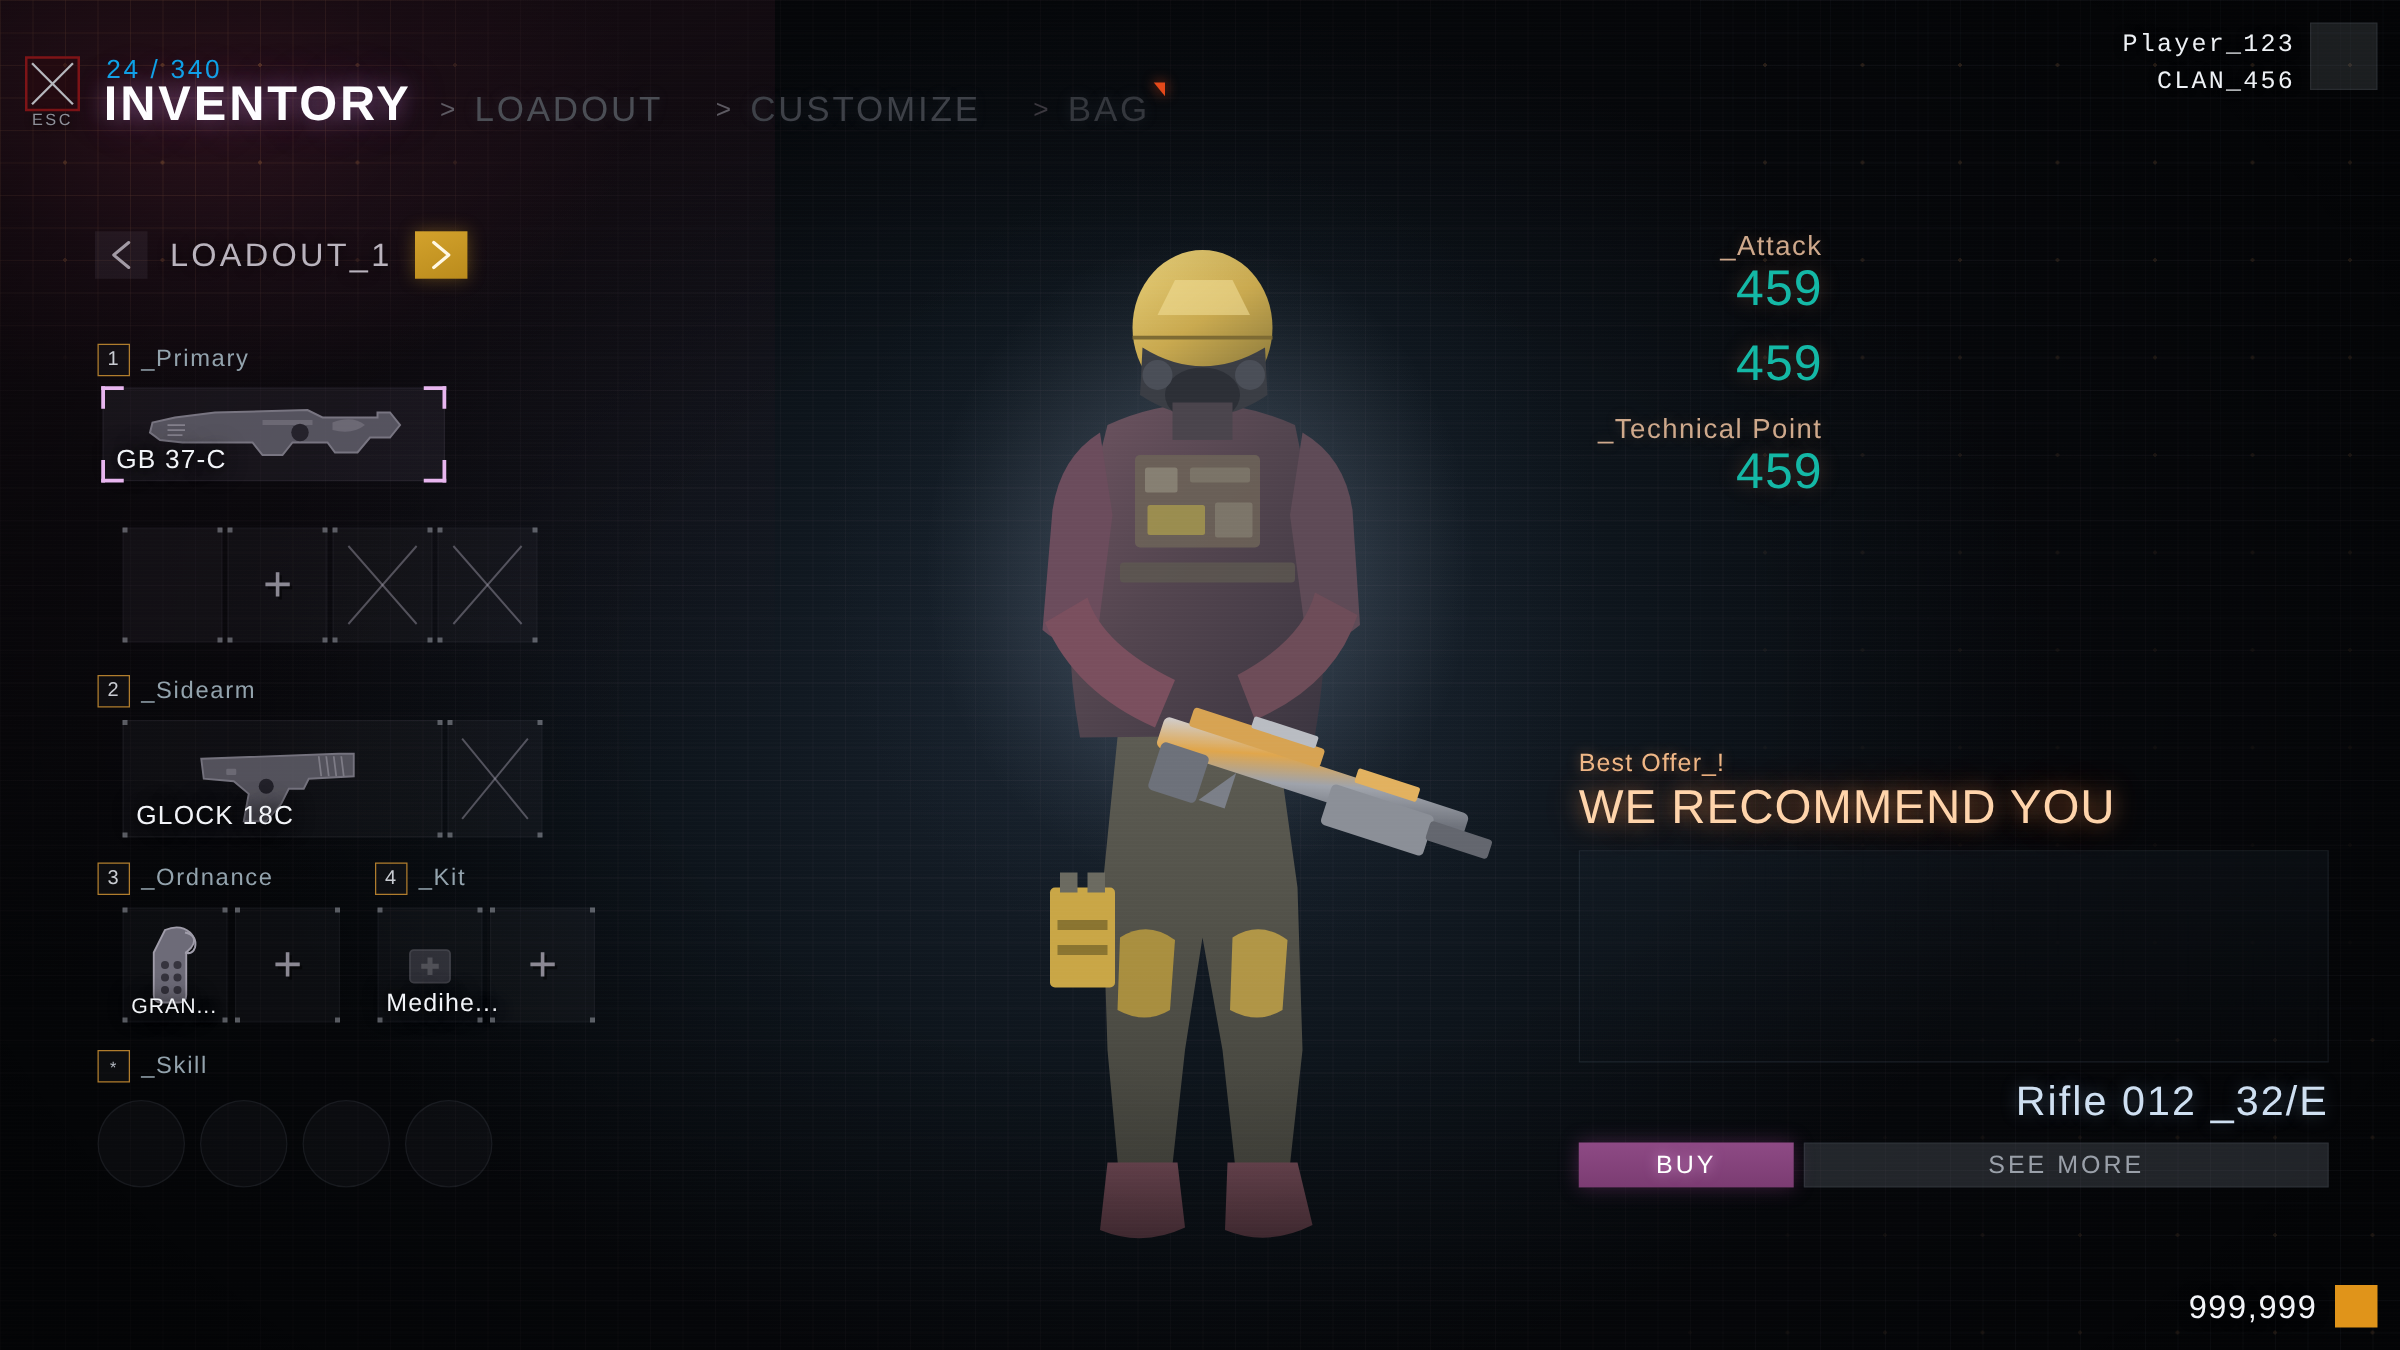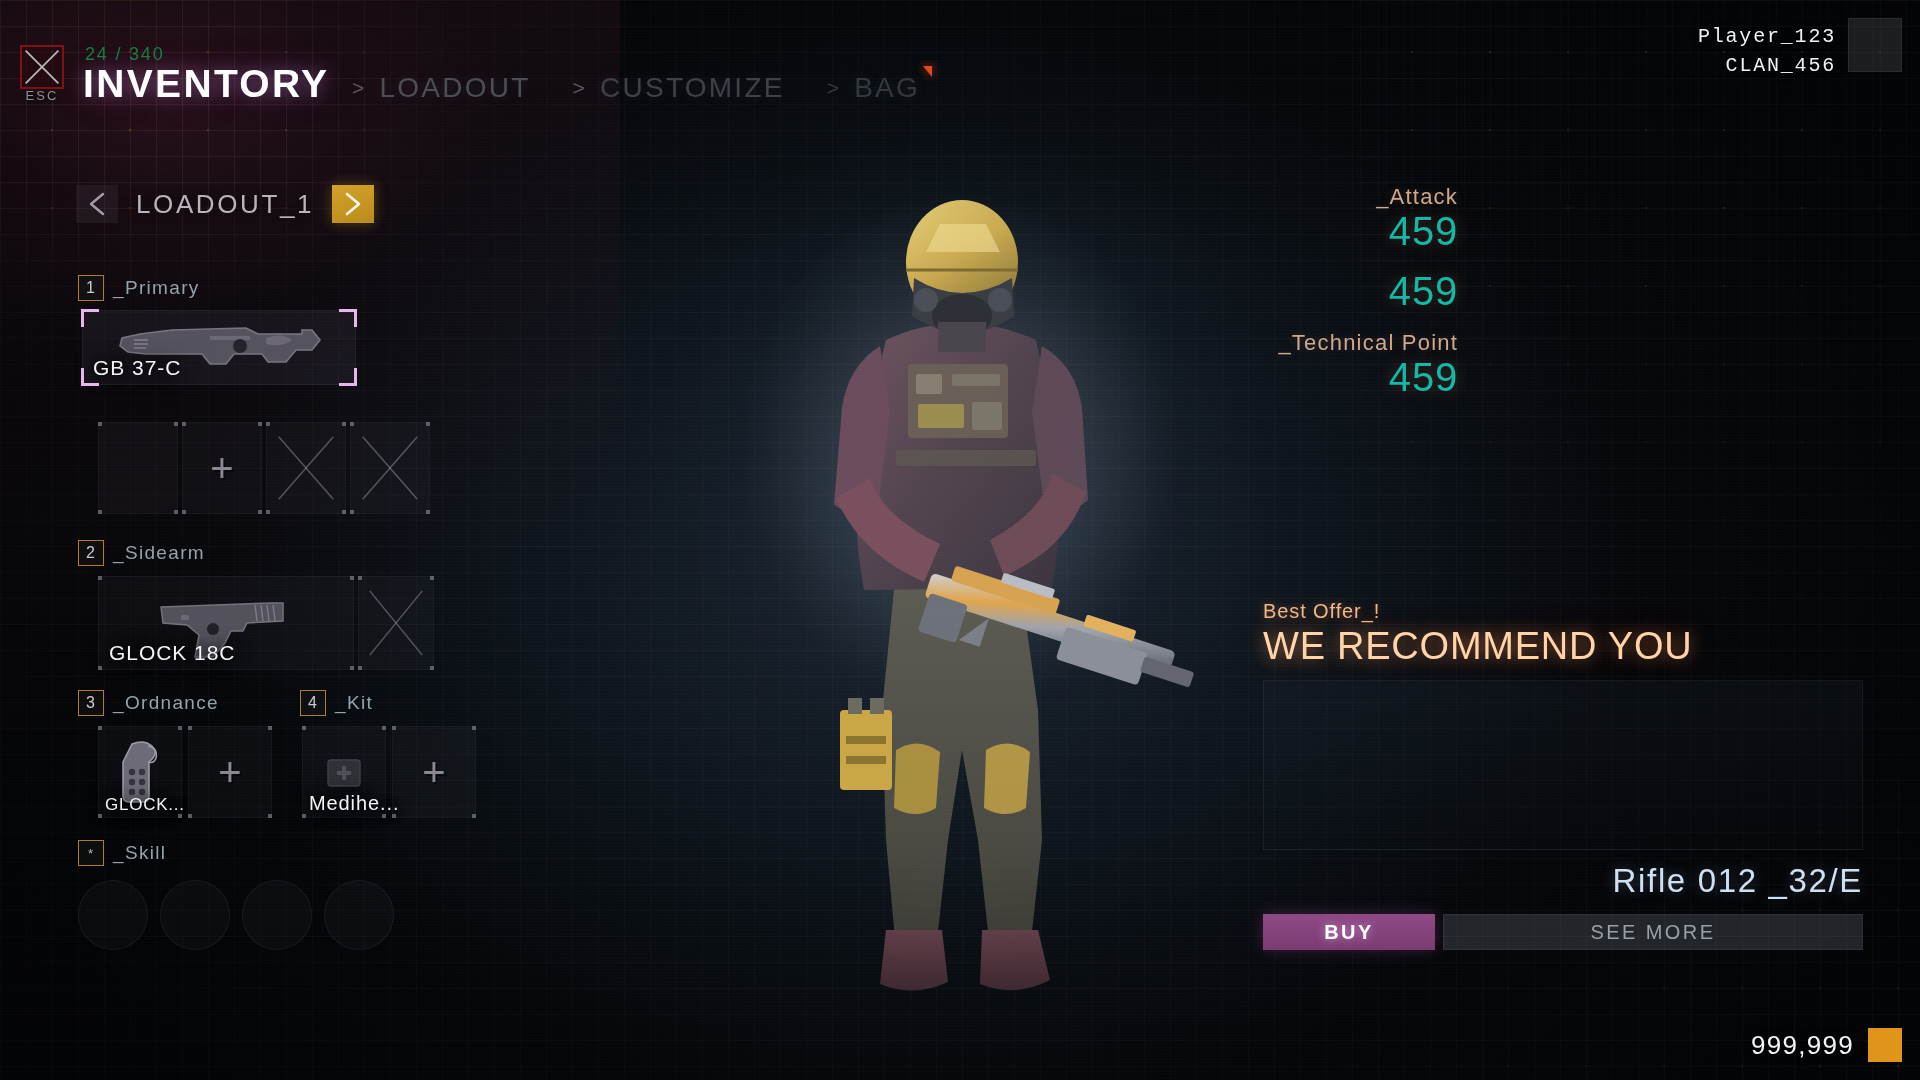--- a/index.html
+++ b/index.html
@@ -90,21 +90,21 @@
     cursor:pointer;
   }
   .esc-btn svg{ display:block; width:100%; height:100%; }
   .esc-label{
     position:absolute; left:20px; top:88px; width:44px; text-align:center;
     font-size:13px; letter-spacing:.16em; color:#8e9099; text-shadow:0 0 6px rgba(0,0,0,.9);
   }
 
   .count{
     position:absolute; left:85px; top:44px;
-    font-size:18px; letter-spacing:.1em; color:#15803d;
+    font-size:21px; letter-spacing:.1em; color:#0ea5e9;
   }
   .title{
     position:absolute; left:83px; top:62px;
     font-size:39px; letter-spacing:.06em; color:#fdfdff; font-weight:700;
     text-shadow:0 0 18px rgba(210,150,230,.45), 0 0 42px rgba(150,90,190,.28);
   }
 
   .navtabs{ position:absolute; left:352px; top:72px; display:flex; gap:42px; align-items:center; }
   .navtab{ display:flex; align-items:center; gap:14px; cursor:pointer; position:relative; }
   .navtab .chev{ font-size:21px; color:#5d5a62; }
@@ -234,21 +234,20 @@
     text-align:right; font-size:33px; letter-spacing:.05em; color:#cfe0f2; margin-top:12px;
     text-shadow:0 0 14px rgba(140,180,220,.35);
   }
   .reco-buttons{ display:flex; gap:8px; margin-top:14px; }
   .btn-buy{
     width:172px; height:36px; display:flex; align-items:center; justify-content:center;
     background:linear-gradient(180deg,#8e4a85 0%, #7b3c72 100%);
     color:#fff; font-size:20px; letter-spacing:.12em; cursor:pointer;
     box-shadow:0 0 16px rgba(160,70,150,.35);
     text-shadow:0 0 10px rgba(255,190,255,.6);
-    font-weight:bold;
   }
   .btn-more{
     flex:1; height:36px; display:flex; align-items:center; justify-content:center;
     background:rgba(120,128,140,.26); color:#9aa0a9; font-size:20px; letter-spacing:.12em;
     cursor:pointer; border:1px solid rgba(150,160,175,.10);
   }
 
   
   .currency{ position:absolute; right:18px; bottom:18px; display:flex; align-items:center; gap:14px; }
   .currency-amount{ font-size:26px; letter-spacing:.05em; color:#f3f5f9;
@@ -501,21 +500,21 @@
     <svg width="44" height="64" viewBox="0 0 44 64">
       <path d="M14 4 q12 -5 20 2 q6 6 1 12 l-4 4 l0 34 q0 6 -6 6 l-14 0 q-6 0 -6 -6 l0 -34 Z" fill="#6d6b78" stroke="#a09daa" stroke-width="1.5"></path>
       <path d="M30 6 q10 2 8 12 q-2 6 -8 4" fill="none" stroke="#a09daa" stroke-width="1.6"></path>
       <circle cx="14" cy="32" r="3.2" fill="#36343e"></circle>
         <circle cx="24" cy="32" r="3.2" fill="#36343e"></circle>
       <circle cx="14" cy="42" r="3.2" fill="#36343e"></circle>
         <circle cx="24" cy="42" r="3.2" fill="#36343e"></circle>
       <circle cx="14" cy="52" r="3.2" fill="#36343e"></circle>
         <circle cx="24" cy="52" r="3.2" fill="#36343e"></circle>
     </svg>
-    <span class="eq-name sq" style="font-size:17px;left:6px;bottom:2px;">GLOCK...</span>
+    <span class="eq-name sq" style="font-size:17px;left:6px;bottom:2px;">GRAN...</span>
     <i class="a"></i>
       <i class="b"></i>
       <i class="c"></i>
       <i class="d"></i>
   </div>
   <div class="att-slot dot-corners" style="width:84px;height:92px;">
     <span class="plus-ico">+</span>
     <i class="a"></i>
       <i class="b"></i>
       <i class="c"></i>

